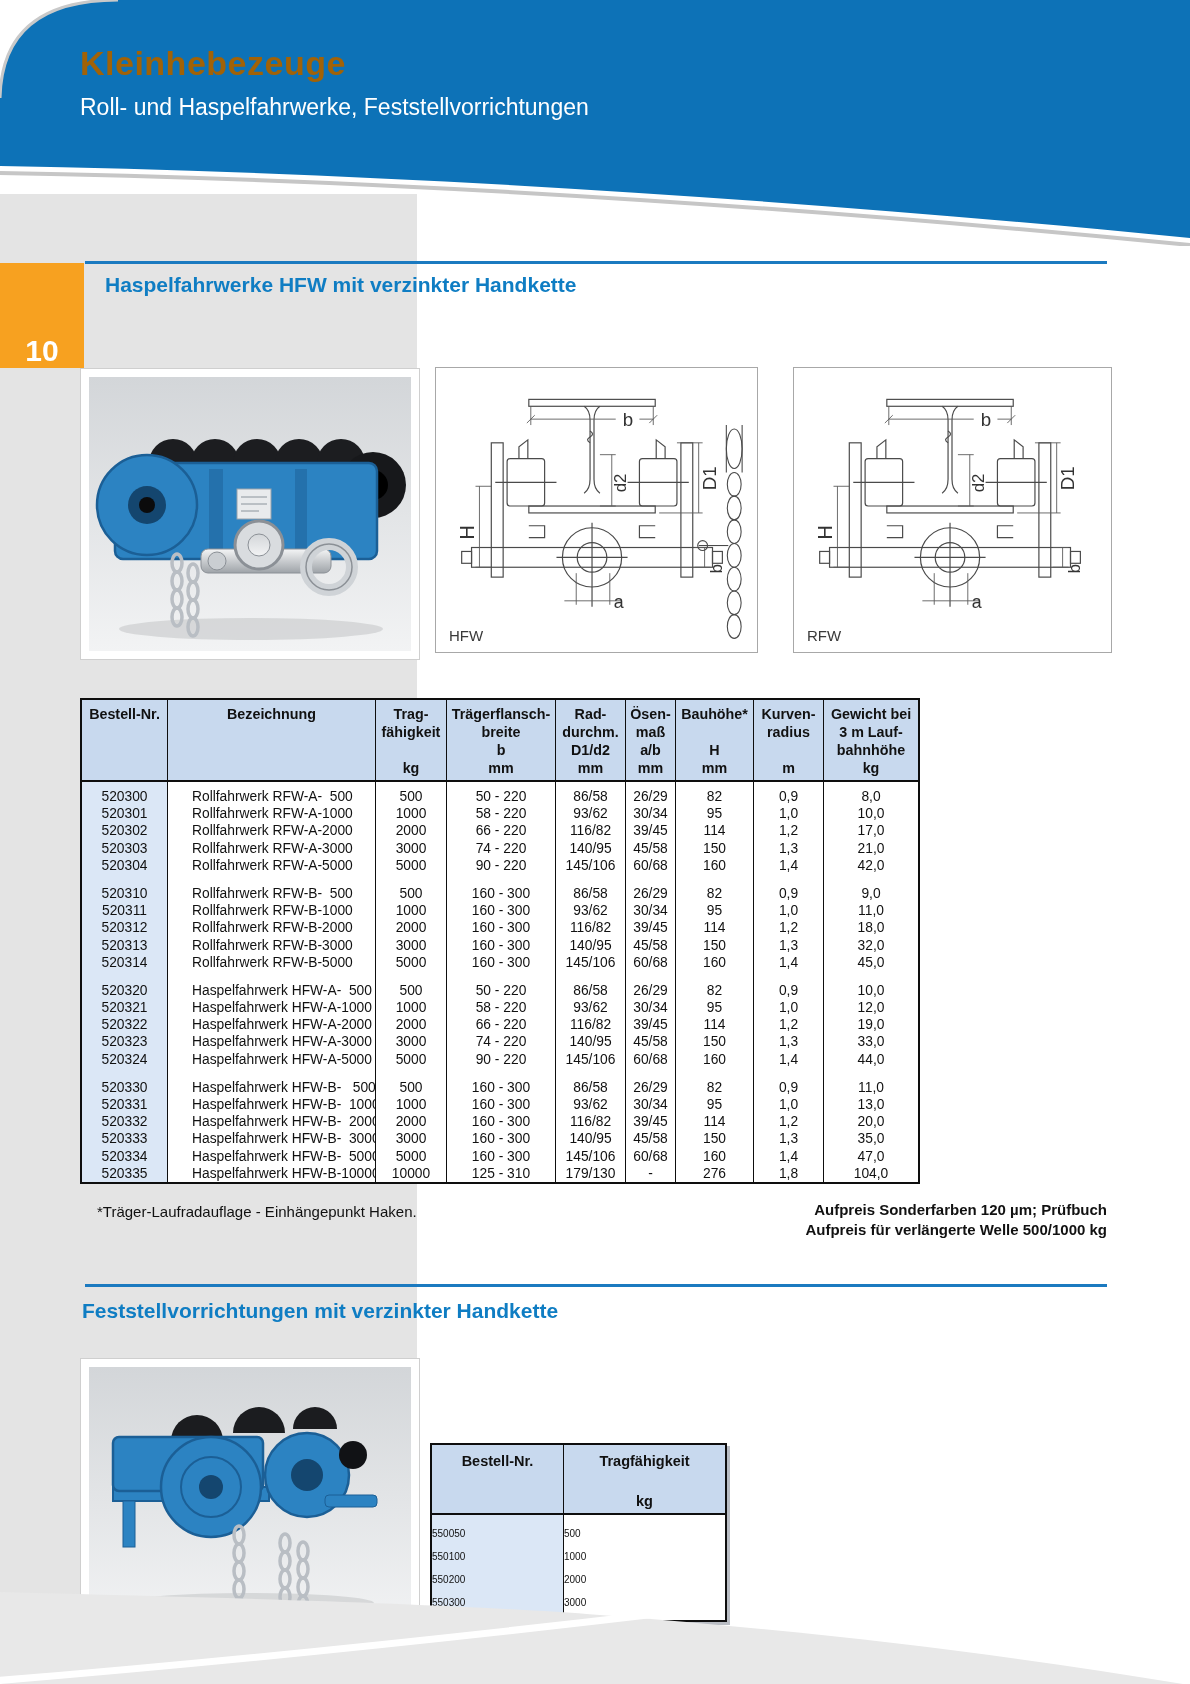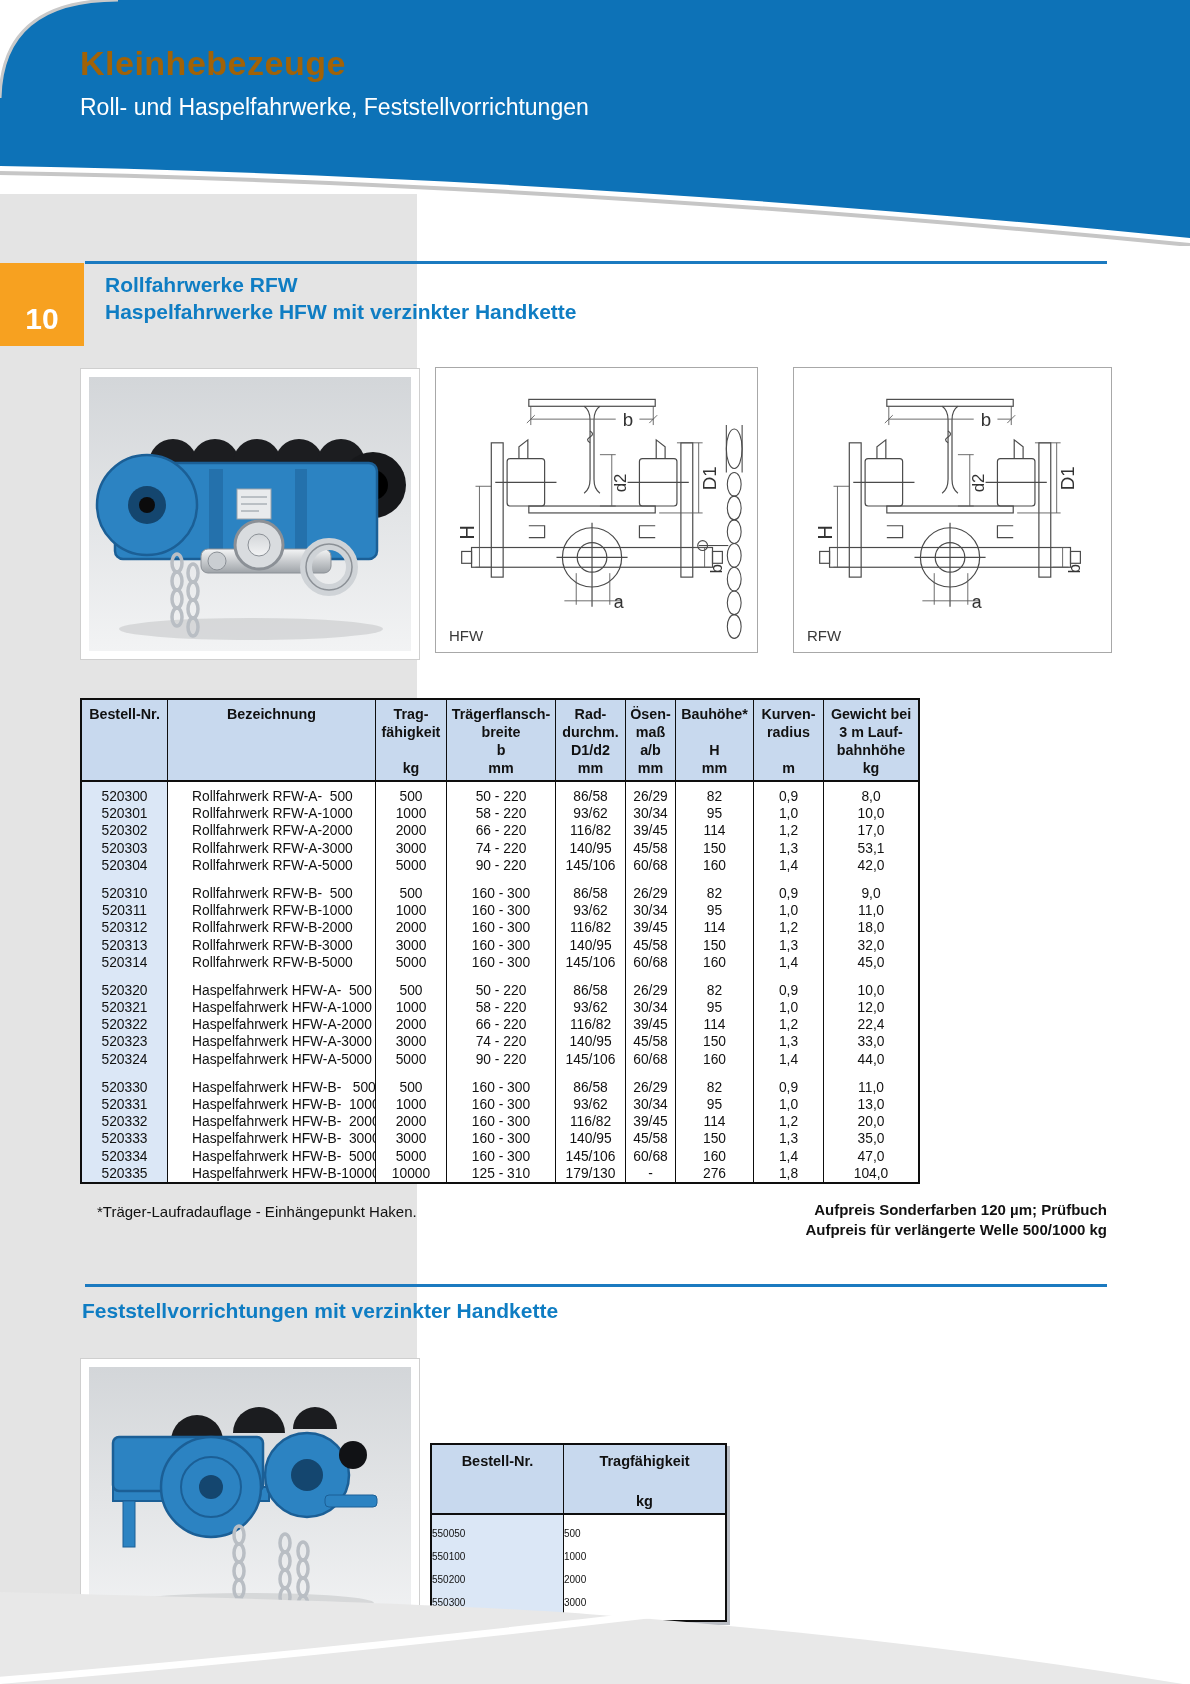--- a/index.html
+++ b/index.html
@@ -9,23 +9,23 @@
 
   
   #header-svg{left:0;top:0}
   #page-title{left:80px;top:44px;color:#a16207;font-size:34px;font-weight:bold;letter-spacing:.5px}
   #page-subtitle{left:80px;top:94px;color:#fff;font-size:23px}
 
   
   #gray-col{left:0;top:194px;width:417px;height:1490px;background:#e4e4e4}
 
   
-  #page-num{left:0;top:263px;width:84px;height:83px;background:#f7a120;
+  #page-num{left:0;top:263px;width:84px;height:105px;background:#f7a120;
             display:flex;align-items:flex-end;justify-content:center;
-            color:#fff;font-size:30px;font-weight:bold;padding-bottom:10px;box-sizing:border-box}
+            color:#fff;font-size:30px;font-weight:bold;box-sizing:border-box}
 
   .blue-rule{left:85px;width:1022px;height:3px;background:#1b7ac0}
   #rule1{top:261px}
   #rule2{top:1284px}
 
   .sec-heading{color:#0f7dc3;font-weight:bold;font-size:21px;line-height:27px}
   #sec1-heading{left:105px;top:271px}
   #sec2-heading{left:82px;top:1297px}
 
   
@@ -83,21 +83,20 @@
   <path d="M0,173 C360,179 760,203 1190,245" fill="none" stroke="#c6c6c6" stroke-width="4"></path>
 </svg>
 <div id="page-title" class="abs">Kleinhebezeuge</div>
 <div id="page-subtitle" class="abs">Roll- und Haspelfahrwerke, Feststellvorrichtungen</div>
 
 <div id="gray-col" class="abs"></div>
 <div id="page-num" class="abs">10</div>
 
 <div id="rule1" class="abs blue-rule"></div>
 <div id="sec1-heading" class="abs sec-heading">
-  <div>Rollfahrwerke RFW</div>
   <div>Haspelfahrwerke HFW mit verzinkter Handkette</div>
 </div>
 
 <div id="photo1" class="abs photo-frame">
   <svg width="322" height="274" viewBox="0 0 322 274">
     <defs>
       <linearGradient id="pg" x1="0" y1="0" x2="0" y2="1">
         <stop offset="0" stop-color="#d3d6d9"></stop>
           <stop offset="1" stop-color="#f2f3f4"></stop>
       </linearGradient>
@@ -378,21 +377,21 @@
       <div class="td c7">1,2</div>
       <div class="td c8">17,0</div>
       <div class="td c0">520303</div>
       <div class="td c1">Rollfahrwerk RFW-A-3000</div>
       <div class="td c2">3000</div>
       <div class="td c3">74 - 220</div>
       <div class="td c4">140/95</div>
       <div class="td c5">45/58</div>
       <div class="td c6">150</div>
       <div class="td c7">1,3</div>
-      <div class="td c8">53,1</div>
+      <div class="td c8">21,0</div>
       <div class="td c0">520304</div>
       <div class="td c1">Rollfahrwerk RFW-A-5000</div>
       <div class="td c2">5000</div>
       <div class="td c3">90 - 220</div>
       <div class="td c4">145/106</div>
       <div class="td c5">60/68</div>
       <div class="td c6">160</div>
       <div class="td c7">1,4</div>
       <div class="td c8">42,0</div>
       <div class="td c0 gap"></div>
@@ -477,21 +476,21 @@
       <div class="td c7">1,0</div>
       <div class="td c8">12,0</div>
       <div class="td c0">520322</div>
       <div class="td c1">Haspelfahrwerk HFW-A-2000</div>
       <div class="td c2">2000</div>
       <div class="td c3">66 - 220</div>
       <div class="td c4">116/82</div>
       <div class="td c5">39/45</div>
       <div class="td c6">114</div>
       <div class="td c7">1,2</div>
-      <div class="td c8">22,4</div>
+      <div class="td c8">19,0</div>
       <div class="td c0">520323</div>
       <div class="td c1">Haspelfahrwerk HFW-A-3000</div>
       <div class="td c2">3000</div>
       <div class="td c3">74 - 220</div>
       <div class="td c4">140/95</div>
       <div class="td c5">45/58</div>
       <div class="td c6">150</div>
       <div class="td c7">1,3</div>
       <div class="td c8">33,0</div>
       <div class="td c0">520324</div>

